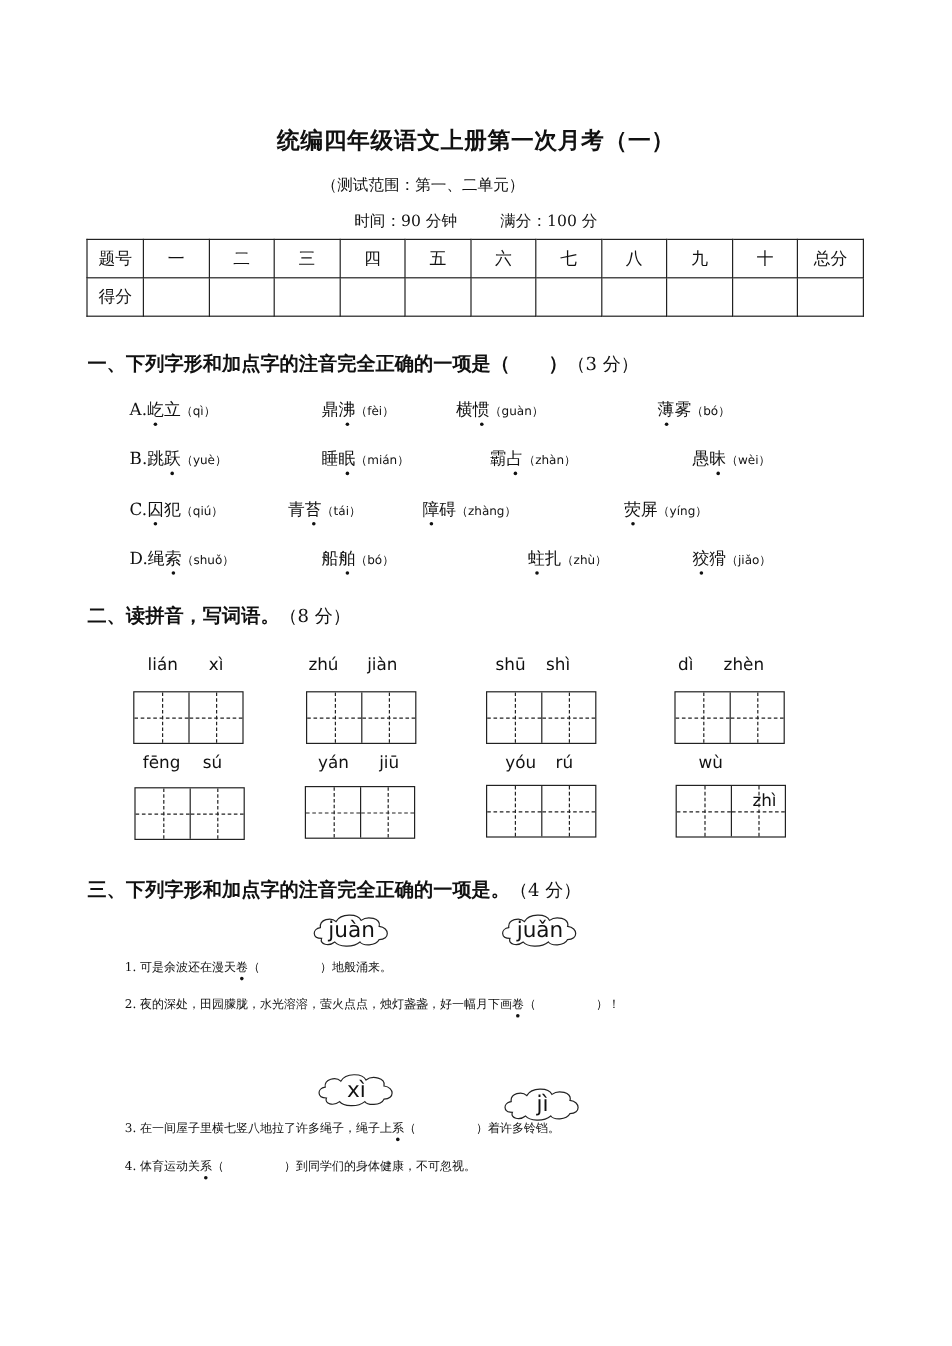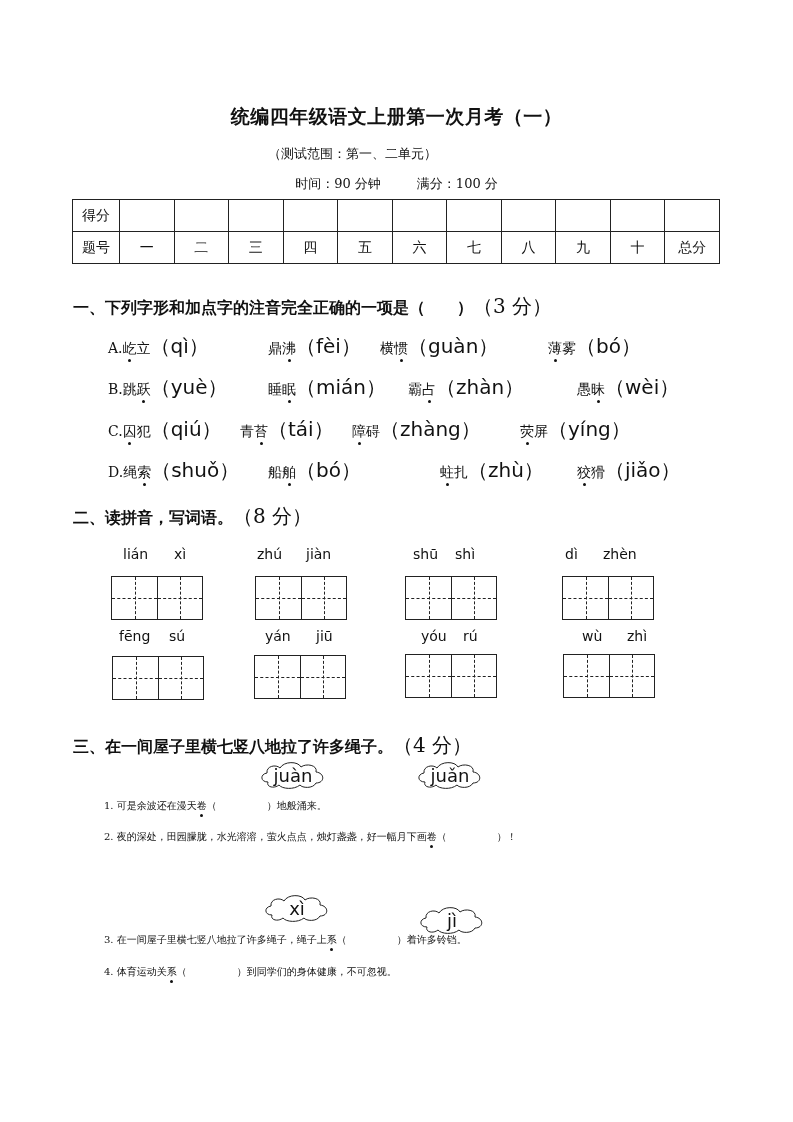--- a/index.html
+++ b/index.html
@@ -6,23 +6,23 @@
   body { width: 793px; height: 1122px; position: relative; overflow: hidden; color: #111; font-family: "DejaVu Serif", "Liberation Serif", serif; }
   .abs { position: absolute; white-space: nowrap; }
   .title { top: 104px; left: 0; width: 793px; text-align: center; font-family: "DejaVu Sans", "Liberation Sans", sans-serif; font-size: 19px; font-weight: bold; letter-spacing: 0.5px; }
   .subtitle { top: 145px; left: 0; width: 705px; text-align: center; font-size: 13px; }
   .timeline { top: 175px; left: 0; width: 793px; text-align: center; font-size: 13px; }
   .timeline .gap { display: inline-block; width: 36px; }
   table.score { position: absolute; top: 199px; left: 72px; width: 648px; border-collapse: collapse; table-layout: fixed; }
   table.score td { border: 1px solid #222; height: 31px; text-align: center; font-size: 14px; padding: 0; }
   table.score td.first { width: 46px; }
   .section-title { font-family: "DejaVu Sans", "Liberation Sans", sans-serif; font-size: 16px; font-weight: bold; }
-  .section-title .pts { font-family: "DejaVu Serif", "Liberation Serif", serif; font-weight: normal; font-size: 20px; }
+  .section-title .pts { font-family: "DejaVu Serif", "Liberation Serif", serif; font-weight: normal; font-size: 15px; }
   .opt { font-size: 14px; }
-  .py { font-family: "DejaVu Sans", "Liberation Sans", sans-serif; font-size: 20px; }
+  .py { font-family: "DejaVu Sans", "Liberation Sans", sans-serif; font-size: 10px; }
   .dot { position: relative; display: inline-block; }
   .dot::after { content: ""; position: absolute; left: 50%; bottom: -4px; width: 3px; height: 3px; margin-left: -1.5px; border-radius: 50%; background: #111; }
   .pinyin-label { font-family: "DejaVu Sans", "Liberation Sans", sans-serif; font-size: 14px; }
   .grid { position: absolute; display: flex; border: 1.5px solid #222; height: 44px; box-sizing: border-box; }
   .cell { position: relative; width: 45px; height: 100%; box-sizing: border-box; }
   .cell + .cell { border-left: 1.5px solid #222; }
   .cell::before { content: ""; position: absolute; left: 50%; top: 0; bottom: 0; border-left: 1px dashed #222; }
   .cell::after { content: ""; position: absolute; top: 50%; left: 0; right: 0; border-top: 1px dashed #222; }
   .cloud { position: absolute; width: 70px; height: 30px; }
   .cloud svg { position: absolute; left: 0; top: 0; }
@@ -35,47 +35,47 @@
 
 <div class="abs title">统编四年级语文上册第一次月考（一）</div>
 <div class="abs subtitle">（测试范围：第一、二单元）</div>
 <div class="abs timeline">
   <span>时间：90 分钟</span><span class="gap"></span><span>满分：100 分</span>
 </div>
 
 <table class="score">
   <tbody>
       <tr>
-    <td class="first">得分</td>
-    <td></td>
-    <td></td>
-    <td></td>
-    <td></td>
-    <td></td>
-    <td></td>
-    <td></td>
-    <td></td>
-    <td></td>
-    <td></td>
-    <td></td>
-  </tr>
-  <tr>
     <td class="first">题号</td>
     <td>一</td>
     <td>二</td>
     <td>三</td>
     <td>四</td>
     <td>五</td>
     <td>六</td>
     <td>七</td>
     <td>八</td>
     <td>九</td>
     <td>十</td>
     <td>总分</td>
   </tr>
+  <tr>
+    <td class="first">得分</td>
+    <td></td>
+    <td></td>
+    <td></td>
+    <td></td>
+    <td></td>
+    <td></td>
+    <td></td>
+    <td></td>
+    <td></td>
+    <td></td>
+    <td></td>
+  </tr>
 </tbody>
   </table>
 
 <div class="abs section-title" style="top:293px; left:73px;">
   <span>一、下列字形和加点字的注音完全正确的一项是（　　）</span><span class="pts">（3 分）</span>
 </div>
 
 <div class="abs opt" style="top:333px; left:108px;">
   <span>A.</span><span class="dot">屹</span><span>立</span><span class="py">（qì）</span>
 </div>
@@ -158,41 +158,41 @@
     <div class="cell"></div>
   </div>
 
 <div class="abs pinyin-label" style="top:628px; left:119px;"><span>fēng</span></div>
 <div class="abs pinyin-label" style="top:628px; left:169px;"><span>sú</span></div>
 <div class="abs pinyin-label" style="top:628px; left:265px;"><span>yán</span></div>
 <div class="abs pinyin-label" style="top:628px; left:316px;"><span>jiū</span></div>
 <div class="abs pinyin-label" style="top:628px; left:421px;"><span>yóu</span></div>
 <div class="abs pinyin-label" style="top:628px; left:463px;"><span>rú</span></div>
 <div class="abs pinyin-label" style="top:628px; left:582px;"><span>wù</span></div>
-<div class="abs pinyin-label" style="top:628px; left:627px;"><span>zhì</span></div>
+<div class="abs pinyin-label" style="top:660px; left:627px;"><span>zhì</span></div>
 
 <div class="grid" style="top:656px; left:112px;">
     <div class="cell"></div>
     <div class="cell"></div>
   </div>
 <div class="grid" style="top:655px; left:254px;">
     <div class="cell"></div>
     <div class="cell"></div>
   </div>
 <div class="grid" style="top:654px; left:405px;">
     <div class="cell"></div>
     <div class="cell"></div>
   </div>
 <div class="grid" style="top:654px; left:563px;">
     <div class="cell"></div>
     <div class="cell"></div>
   </div>
 
 <div class="abs section-title" style="top:732px; left:73px;">
-  <span>三、在一间屋子里横七竖八地拉了许多绳子。</span><span class="pts">（4 分）</span>
+  <span>三、下列字形和加点字的注音完全正确的一项是。</span><span class="pts">（4 分）</span>
 </div>
 
 <div class="cloud" style="top:760px; left:258px;">
   <svg width="70" height="30" viewBox="0 0 70 30">
       <path d="M10 22 C2 22 2 14 9 13 C8 6 18 4 22 8 C26 1 40 1 43 7 C48 3 60 5 58 12 C67 13 67 23 58 23 C55 29 44 28 42 25 C36 30 24 29 21 25 C16 29 8 27 10 22 Z" fill="none" stroke="#222" stroke-width="1"></path>
     </svg>
   <span>juàn</span>
 </div>
 <div class="cloud" style="top:760px; left:415px;">
   <svg width="70" height="30" viewBox="0 0 70 30">

